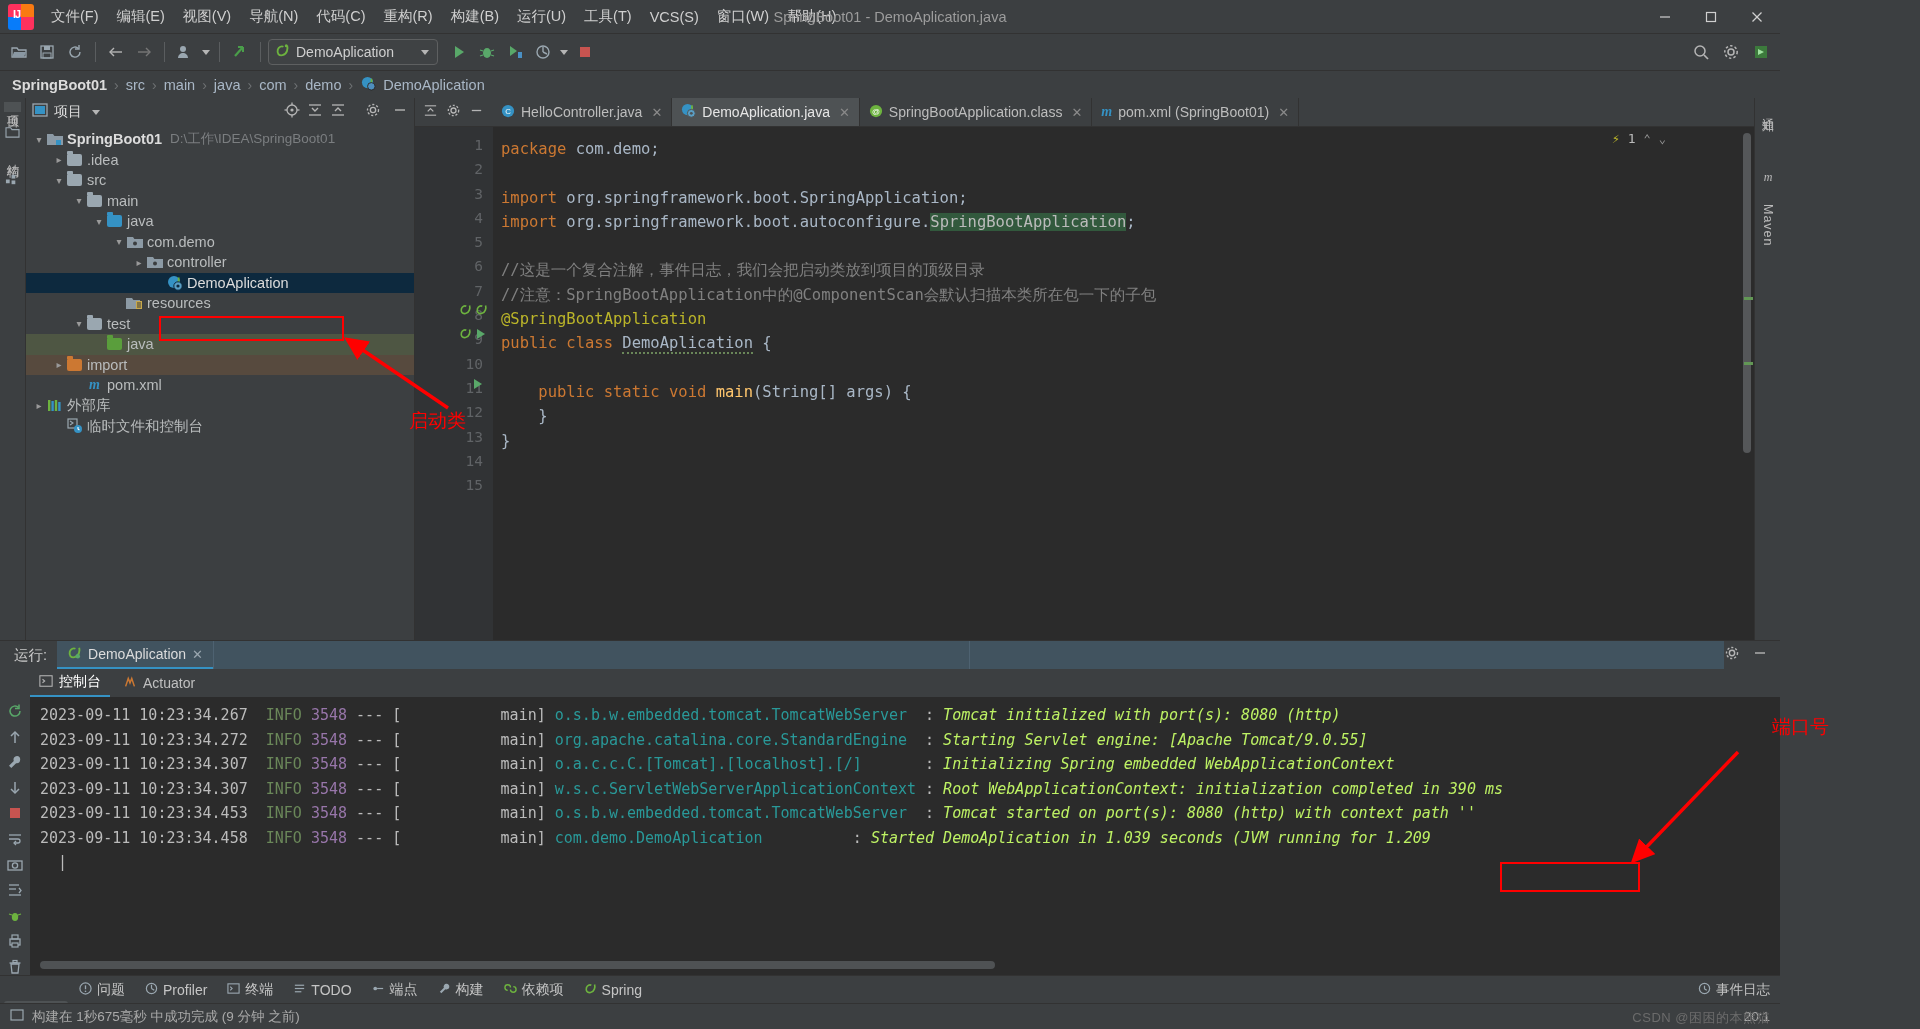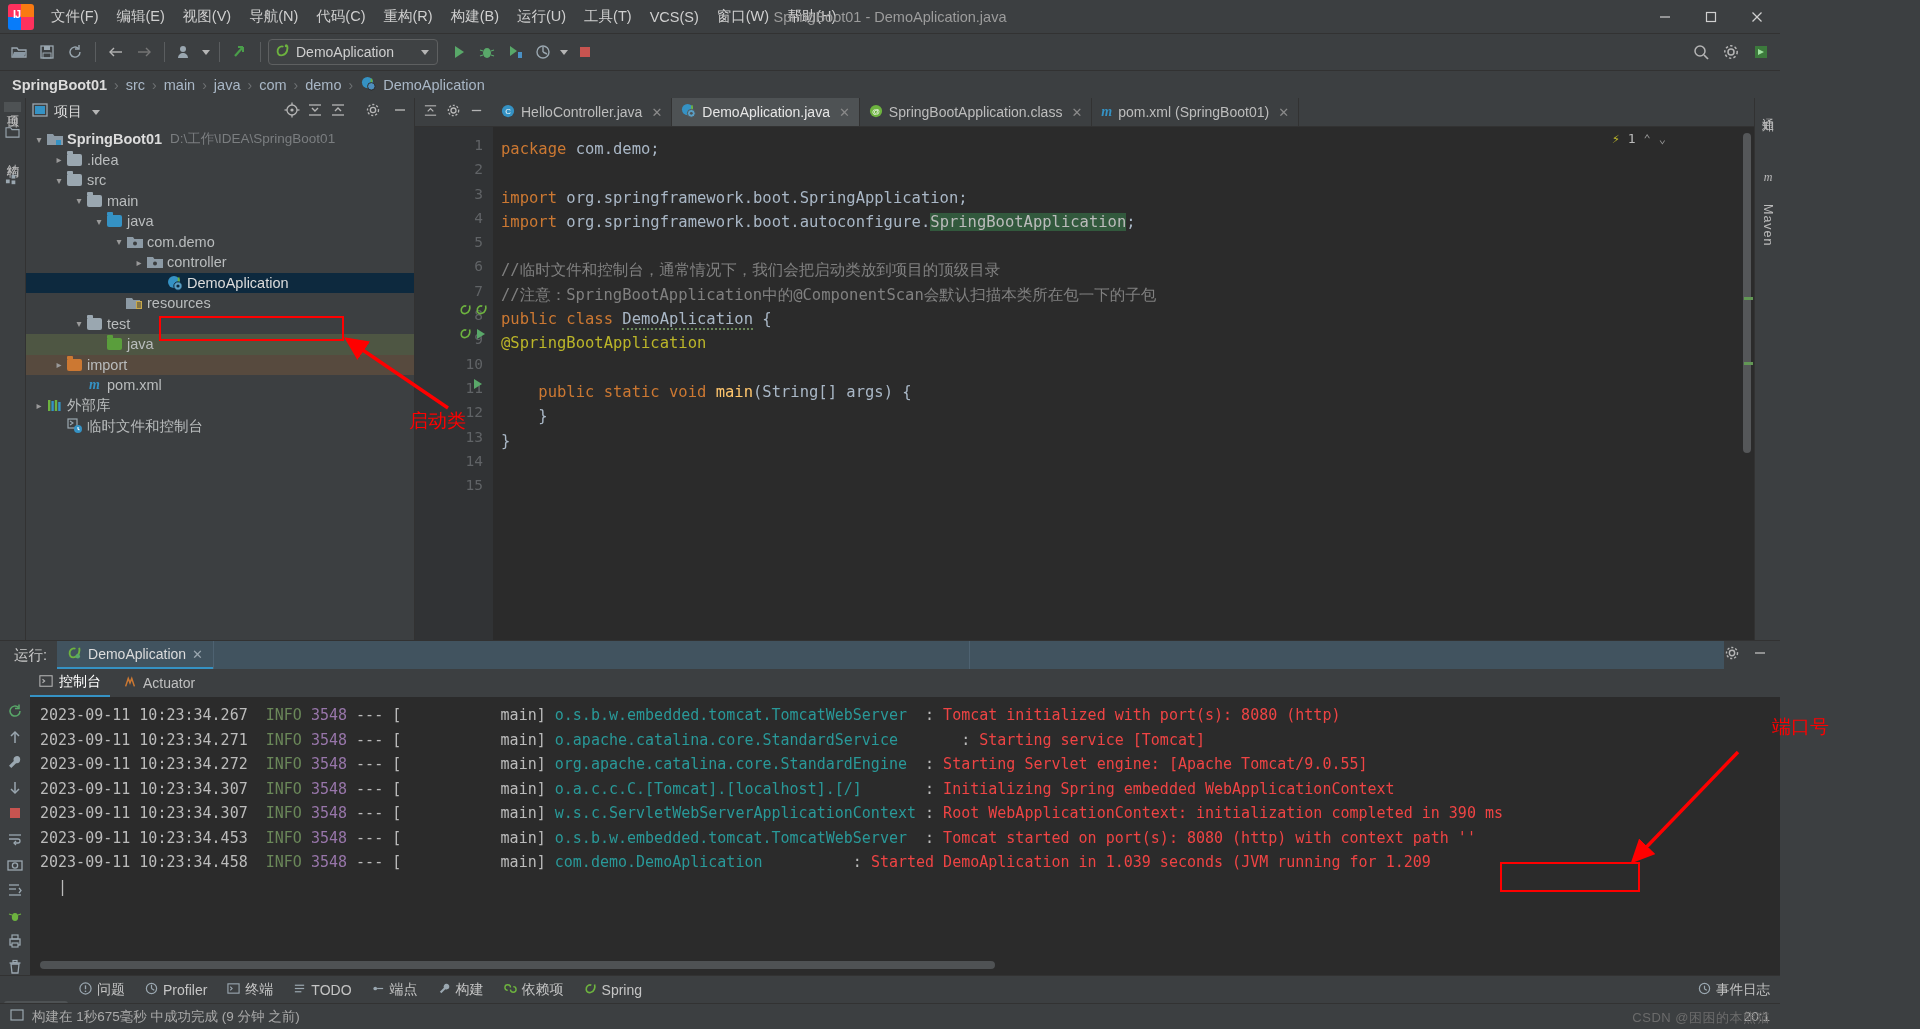--- a/index.html
+++ b/index.html
@@ -137,21 +137,21 @@
   .console-strip { width:30px; background:#3c3f41; display:flex; flex-direction:column; align-items:center; gap:9px; padding-top:6px; flex:0 0 30px;}
   .cs-ico { width:18px; height:18px; display:flex; align-items:center; justify-content:center; }
   .console-out { flex:1; background:#2b2b2b; font-family:"DejaVu Sans Mono", monospace; font-size:15px; padding:6px 0 0 10px; overflow:hidden; position:relative;}
   .logline { height:24.5px; line-height:24.5px; white-space:pre; }
   .lg-date { color:#bbbbbb; }
   .lg-info { color:#6a8759; }
   .lg-pid { color:#9876aa; }
   .lg-dash { color:#bbbbbb; }
   .lg-thread { color:#bbbbbb; }
   .lg-logger { color:#299999; }
-  .lg-msg { color:#ef4444; }
+  .lg-msg { color:#bef264;font-style:italic; }
   .hbar { position:absolute; left:10px; bottom:6px; height:8px; width:955px; background:#4f5254; border-radius:4px; }
 
   
   .bottombar { height:28px; background:#3c3f41; display:flex; align-items:center; gap:2px; padding-left:4px; border-top:1px solid #323232; flex:0 0 28px;}
   .bb-item { display:flex; align-items:center; gap:5px; font-size:14px; color:#c5c5c5; padding:2px 9px; border-radius:3px;}
   .bb-item.active { background:#4e5254;margin-top:45px; }
   .bb-right { margin-left:auto; display:flex; align-items:center; gap:14px; padding-right:10px; font-size:13.5px; color:#c5c5c5; }
 
   
   .statusbar { height:26px; background:#3c3f41; display:flex; align-items:center; padding:0 10px; font-size:13.5px; color:#a9a9a9; border-top:1px solid #323232; flex:0 0 26px;}
@@ -686,24 +686,24 @@
               </svg>
           </div>
         </div>
 
         <div class="code">
           <div class="cl"><span class="k">package</span> <span class="id">com.demo</span><span class="id">;</span></div>
           <div class="cl">&nbsp;</div>
           <div class="cl"><span class="k">import</span> <span class="id">org.springframework.boot.SpringApplication;</span></div>
           <div class="cl"><span class="k">import</span> <span class="id">org.springframework.boot.autoconfigure.</span><span class="hl">SpringBootApplication</span><span class="id">;</span></div>
           <div class="cl">&nbsp;</div>
-          <div class="cl"><span class="cm">//临时文件和控制台，通常情况下，我们会把启动类放到项目的顶级目录</span></div>
+          <div class="cl"><span class="cm">//这是一个复合注解，事件日志，我们会把启动类放到项目的顶级目录</span></div>
           <div class="cl"><span class="cm">//注意：SpringBootApplication中的@ComponentScan会默认扫描本类所在包一下的子包</span></div>
+          <div class="cl"><span class="an">@SpringBootApplication</span></div>
           <div class="cl"><span class="k">public</span> <span class="k">class</span> <span class="cls underline-wave">DemoAplication</span> <span class="id">{</span></div>
-          <div class="cl"><span class="an">@SpringBootApplication</span></div>
           <div class="cl">&nbsp;</div>
           <div class="cl">    <span class="k">public</span> <span class="k">static</span> <span class="k">void</span> <span class="mth">main</span><span class="id">(</span><span class="cls">String</span><span class="id">[] args) {</span></div>
           <div class="cl">    <span class="id">}</span></div>
           <div class="cl"><span class="id">}</span></div>
           <div class="cl">&nbsp;</div>
 
           <div style="position:absolute;right:74px;top:4px;display:flex;align-items:center;gap:8px">
             <span style="color:#bbb529;font-size:13px;">⚡</span>
             <span style="color:#bbbbbb;font-size:13px">1</span>
             <span style="color:#999;font-size:12px">⌃</span>
@@ -851,21 +851,20 @@
           <svg width="16" height="16" viewBox="0 0 16 16">
               <path d="M4 5h8l-1 9H5z" fill="none" stroke="#9aa7b0" stroke-width="1.3"></path>
               <line x1="2.5" y1="4" x2="13.5" y2="4" stroke="#9aa7b0" stroke-width="1.3"></line>
               <rect x="6" y="1.5" width="4" height="2" fill="none" stroke="#9aa7b0" stroke-width="1.2"></rect>
             </svg>
         </div>
       </div>
 
       <div class="console-out">
         <div class="logline"><span class="lg-date">2023-09-11 10:23:34.267</span>  <span class="lg-info">INFO</span> <span class="lg-pid">3548</span> <span class="lg-dash">---</span> [           <span class="lg-thread">main</span>] <span class="lg-logger">o.s.b.w.embedded.tomcat.TomcatWebServer</span>  : <span class="lg-msg">Tomcat initialized with port(s): 8080 (http)</span></div>
-        <div class="logline"><span class="lg-date">2023-09-11 10:23:34.271</span>  <span class="lg-info">INFO</span> <span class="lg-pid">3548</span> <span class="lg-dash">---</span> [           <span class="lg-thread">main</span>] <span class="lg-logger">o.apache.catalina.core.StandardService</span>       : <span class="lg-msg">Starting service [Tomcat]</span></div>
         <div class="logline"><span class="lg-date">2023-09-11 10:23:34.272</span>  <span class="lg-info">INFO</span> <span class="lg-pid">3548</span> <span class="lg-dash">---</span> [           <span class="lg-thread">main</span>] <span class="lg-logger">org.apache.catalina.core.StandardEngine</span>  : <span class="lg-msg">Starting Servlet engine: [Apache Tomcat/9.0.55]</span></div>
         <div class="logline"><span class="lg-date">2023-09-11 10:23:34.307</span>  <span class="lg-info">INFO</span> <span class="lg-pid">3548</span> <span class="lg-dash">---</span> [           <span class="lg-thread">main</span>] <span class="lg-logger">o.a.c.c.C.[Tomcat].[localhost].[/]</span>       : <span class="lg-msg">Initializing Spring embedded WebApplicationContext</span></div>
         <div class="logline"><span class="lg-date">2023-09-11 10:23:34.307</span>  <span class="lg-info">INFO</span> <span class="lg-pid">3548</span> <span class="lg-dash">---</span> [           <span class="lg-thread">main</span>] <span class="lg-logger">w.s.c.ServletWebServerApplicationContext</span> : <span class="lg-msg">Root WebApplicationContext: initialization completed in 390 ms</span></div>
         <div class="logline"><span class="lg-date">2023-09-11 10:23:34.453</span>  <span class="lg-info">INFO</span> <span class="lg-pid">3548</span> <span class="lg-dash">---</span> [           <span class="lg-thread">main</span>] <span class="lg-logger">o.s.b.w.embedded.tomcat.TomcatWebServer</span>  : <span class="lg-msg">Tomcat started on port(s): 8080 (http) with context path ''</span></div>
         <div class="logline"><span class="lg-date">2023-09-11 10:23:34.458</span>  <span class="lg-info">INFO</span> <span class="lg-pid">3548</span> <span class="lg-dash">---</span> [           <span class="lg-thread">main</span>] <span class="lg-logger">com.demo.DemoAplication</span>          : <span class="lg-msg">Started DemoAplication in 1.039 seconds (JVM running for 1.209</span></div>
         <div class="logline" style="color:#bbb">  |</div>
         <div class="hbar"></div>
       </div>
     </div>
   </div>

